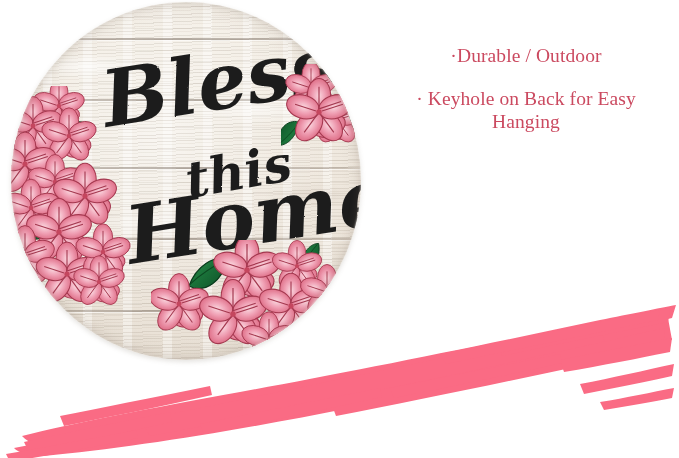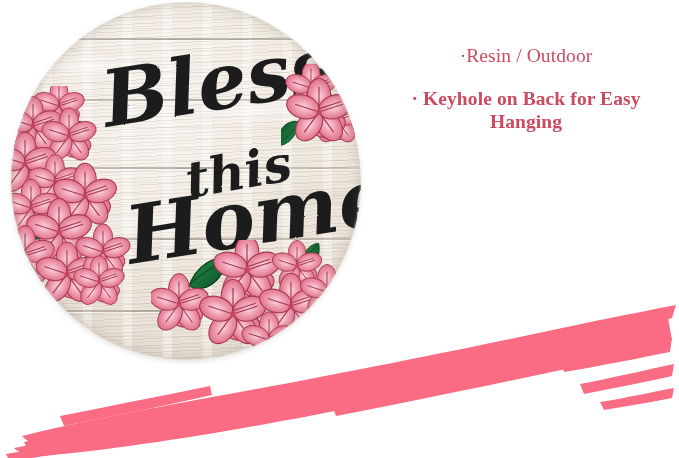--- a/index.html
+++ b/index.html
@@ -159,21 +159,21 @@
   }
   .feature-line {
     font-family: "Liberation Serif", serif;
     font-size: 19.5px;
     line-height: 1.18;
     color: #cb4a60;
     margin: 0 0 20px 0;
     letter-spacing: 0.1px;
     white-space: pre-line;
   }
-  .feature-line:last-child { margin-bottom: 8px; font-weight: bold; }
+  .feature-line:last-child { margin-bottom: 8px; }
 </style>
 </head>
 <body>
 
 <div id="stage">
 
   <div id="plaque">
     <div id="grain"></div>
     <div id="planks">
       <div class="seam" style="top:27%"></div>
@@ -322,18 +322,18 @@
       <path d="M60,120 C100,112 150,102 210,90 L212,99
                C154,112 104,122 64,130 Z"></path>
       <path d="M200,128 C250,118 310,106 380,92 L382,101
                C314,116 254,128 204,138 Z"></path>
       <path d="M390,92 C440,82 500,70 560,58 L562,67
                C504,80 444,92 394,102 Z"></path>
     </g>
   </svg>
 
   <div id="features">
-    <p class="feature-line">·Resin / Outdoor</p>
+    <p class="feature-line">·Durable / Outdoor</p>
     <p class="feature-line">· Keyhole on Back for Easy
 Hanging</p>
   </div>
 
 </div>
 
 </body></html>

